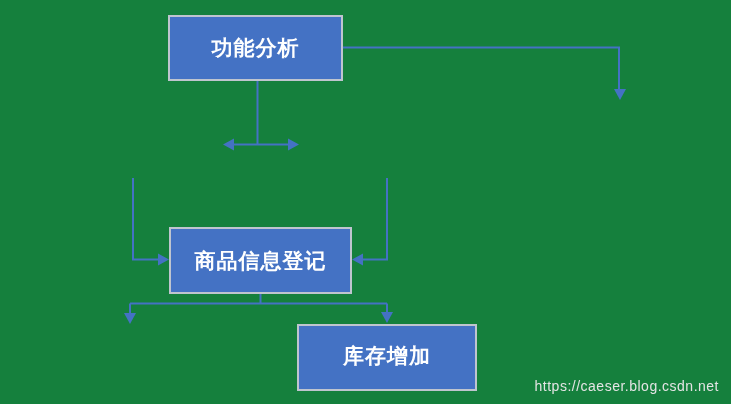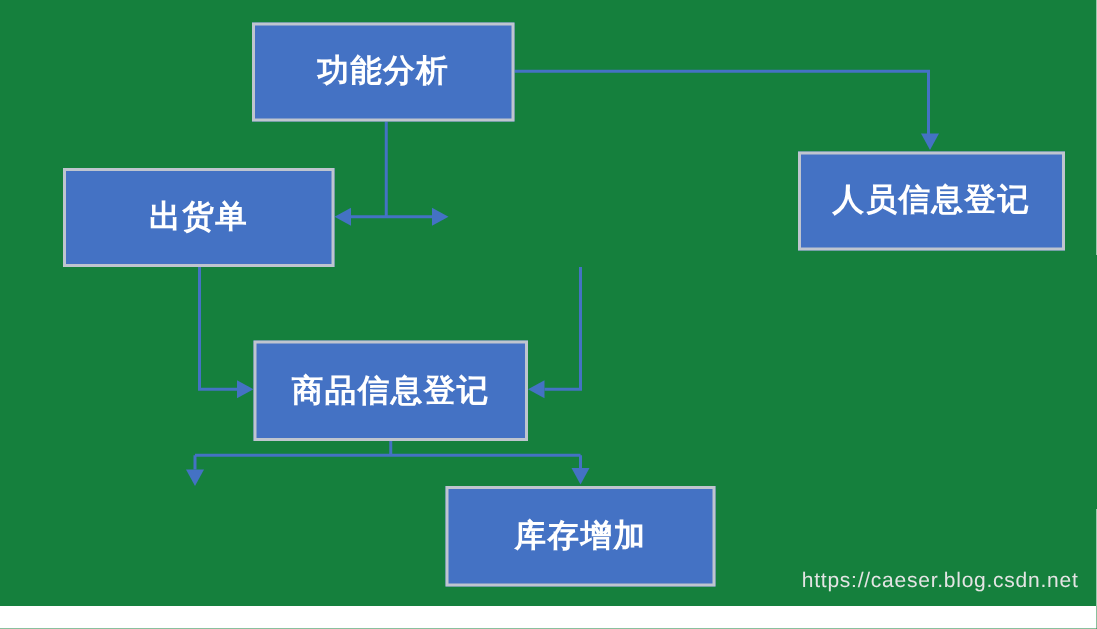--- a/index.html
+++ b/index.html
@@ -46,21 +46,21 @@
     justify-content: center;
     text-align: center;
     line-height: 1.1;
   }
   .n-function   { left: 168px; top: 15px;  width: 175px; height: 66px; }
   .n-shipping   { left: 42px;  top: 112px; width: 181px; height: 66px; }
   .n-purchase   { left: 299px; top: 111px; width: 179px; height: 67px; }
   .n-personnel  { left: 532px; top: 101px; width: 178px; height: 66px; }
   .n-product    { left: 169px; top: 227px; width: 183px; height: 67px; }
   .n-sales      { left: 42px;  top: 325px; width: 181px; height: 67px; }
-  .n-inventory  { left: 297px; top: 324px; width: 180px; height: 67px; }
+  .n-inventory  { left: 297px; top: 324px; width: 180px; height: 67px; font-family: Liberation Mono, monospace; }
   .watermark {
     position: absolute;
     right: 12px;
     bottom: 10px;
     font-size: 14px;
     color: var(--wm-color);
     letter-spacing: 0.5px;
     user-select: none;
     margin-top: 40px;
   }
@@ -95,24 +95,22 @@
 
     <g>
       <path d="M260.5 294 V303.5 M130 303.5 H387 M130 303.5 V313 M387 303.5 V312"></path>
       <polygon points="130,324 124,313 136,313"></polygon>
       <polygon points="387,323 381,312 393,312"></polygon>
     </g>
   </svg>
 
   <div class="node n-function">功能分析</div>
 
-  <div class="node n-shipping">出货单</div>
 
 
-  <div class="node n-personnel">人员信息登记</div>
 
   <div class="node n-product">商品信息登记</div>
 
 
   <div class="node n-inventory">库存增加</div>
 
   <div class="watermark">https://caeser.blog.csdn.net</div>
 
 </div>
 

